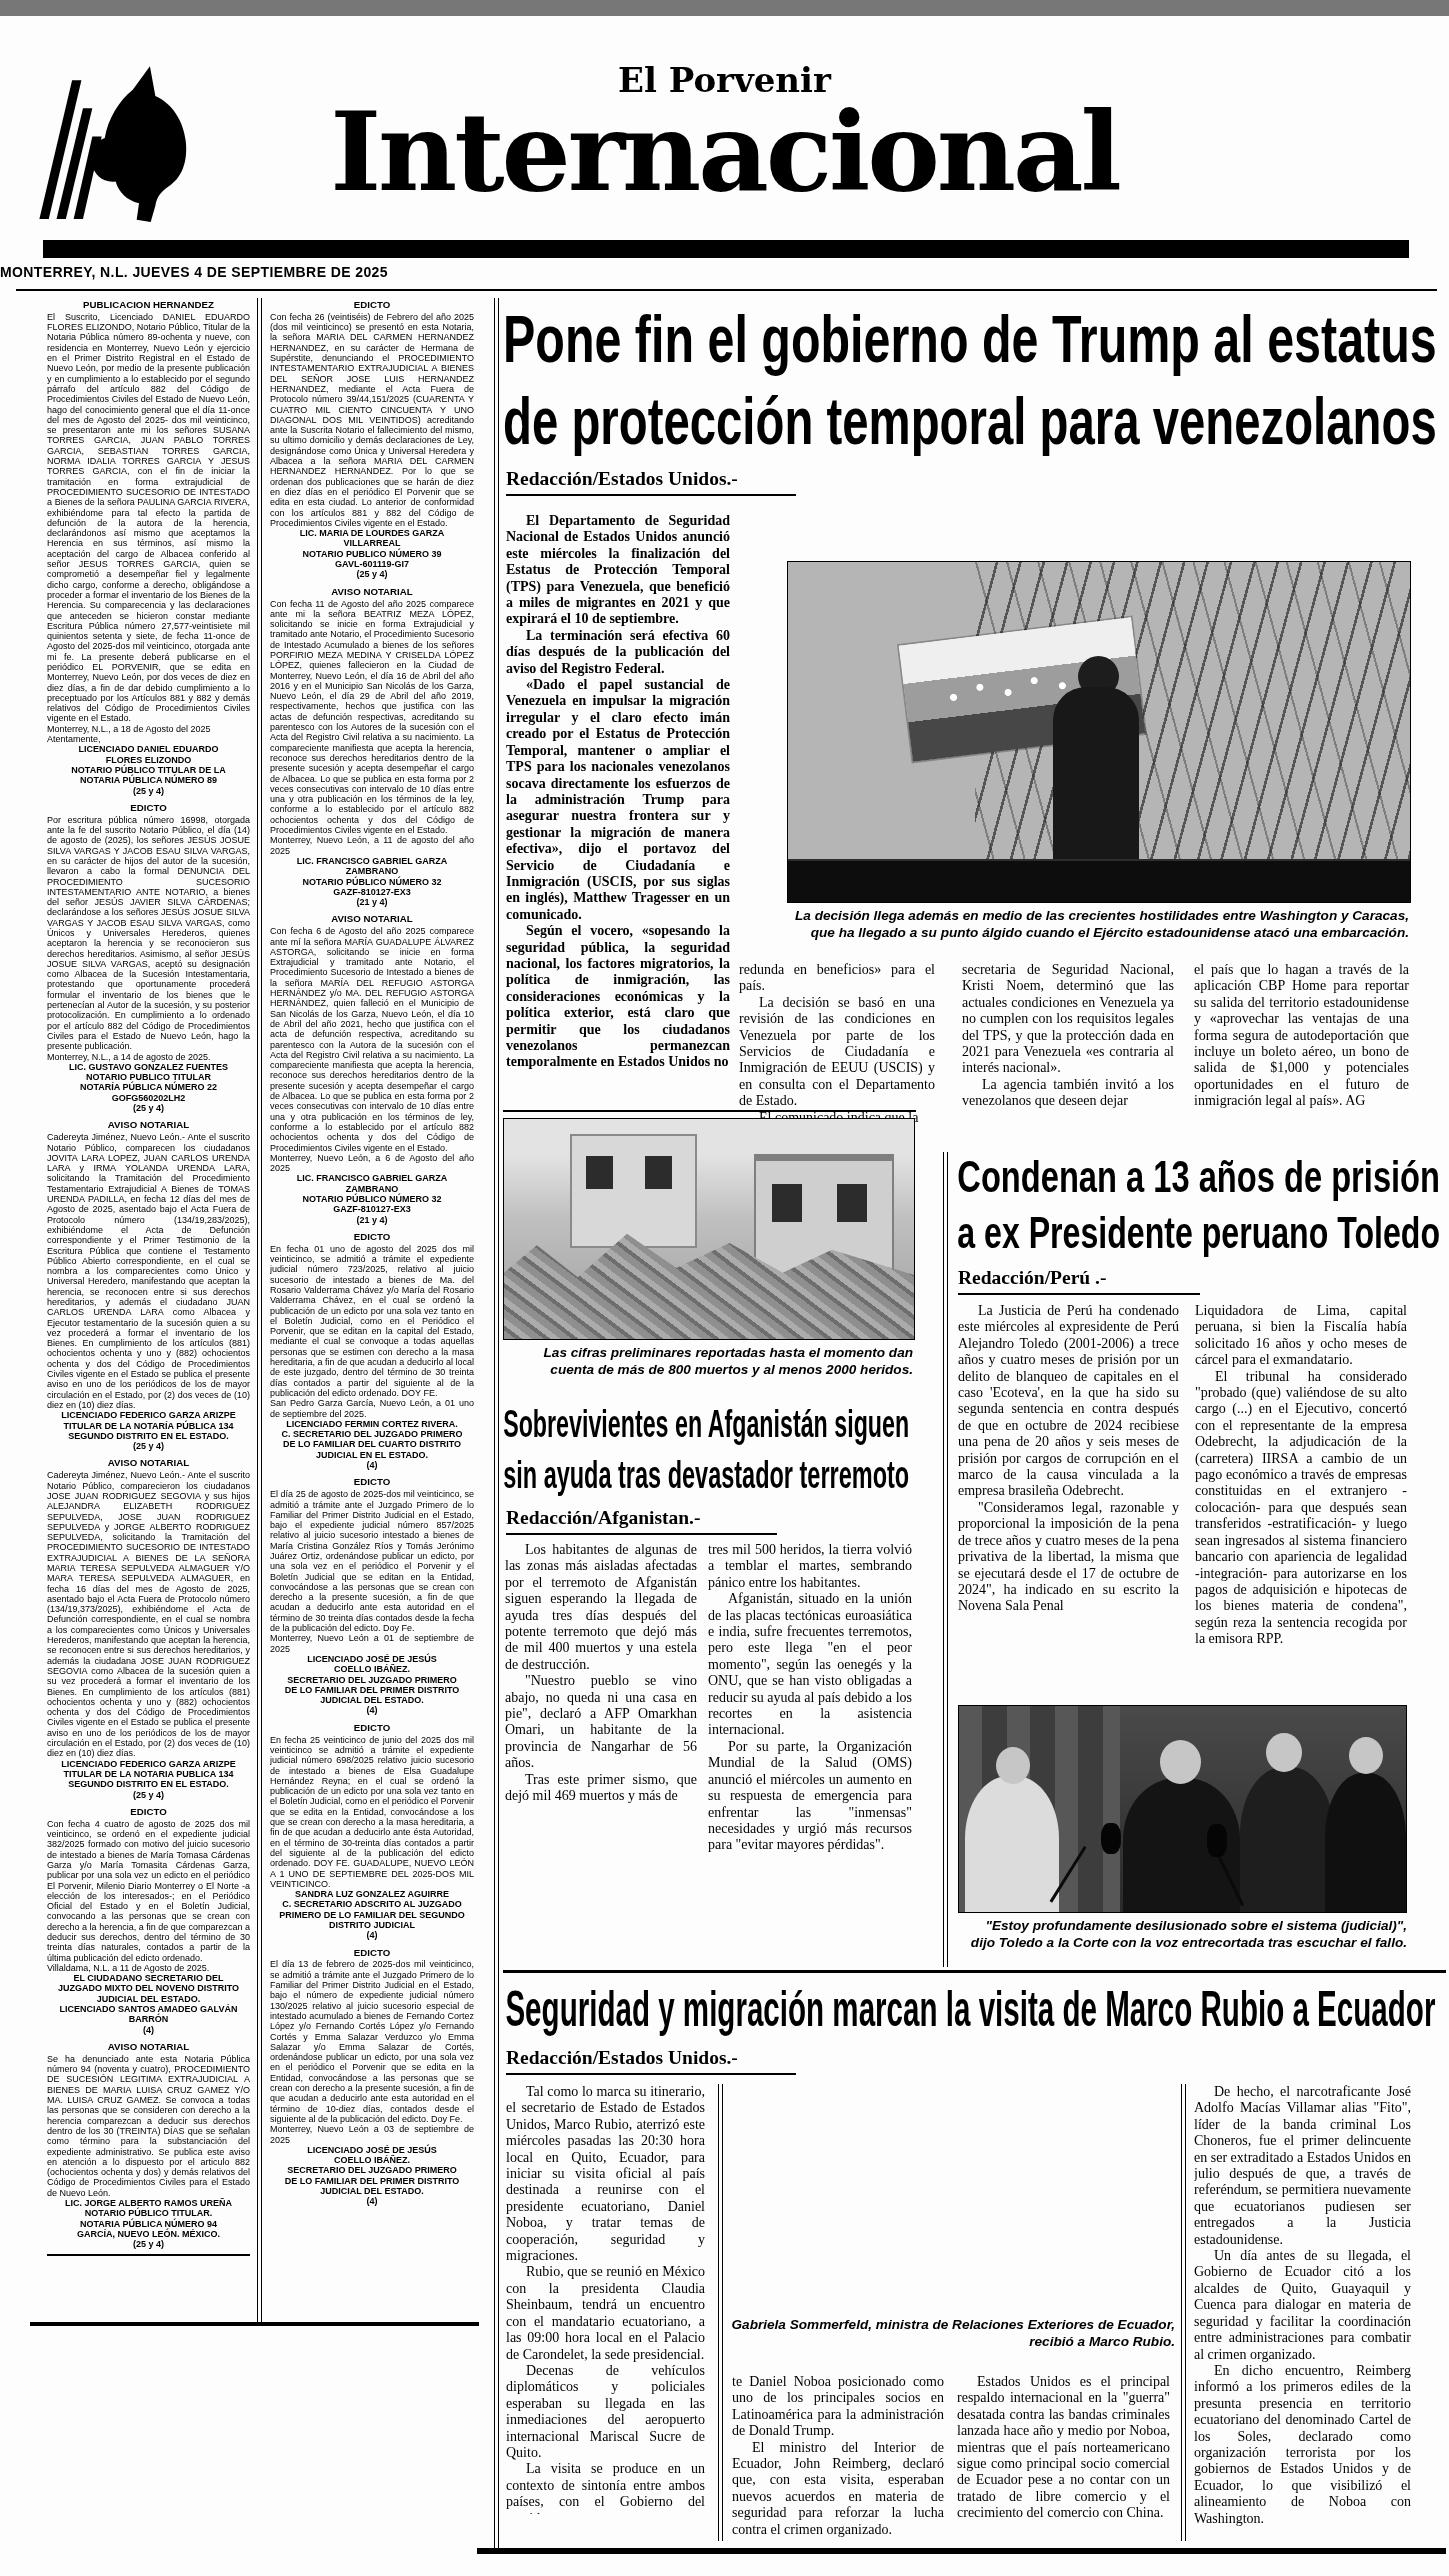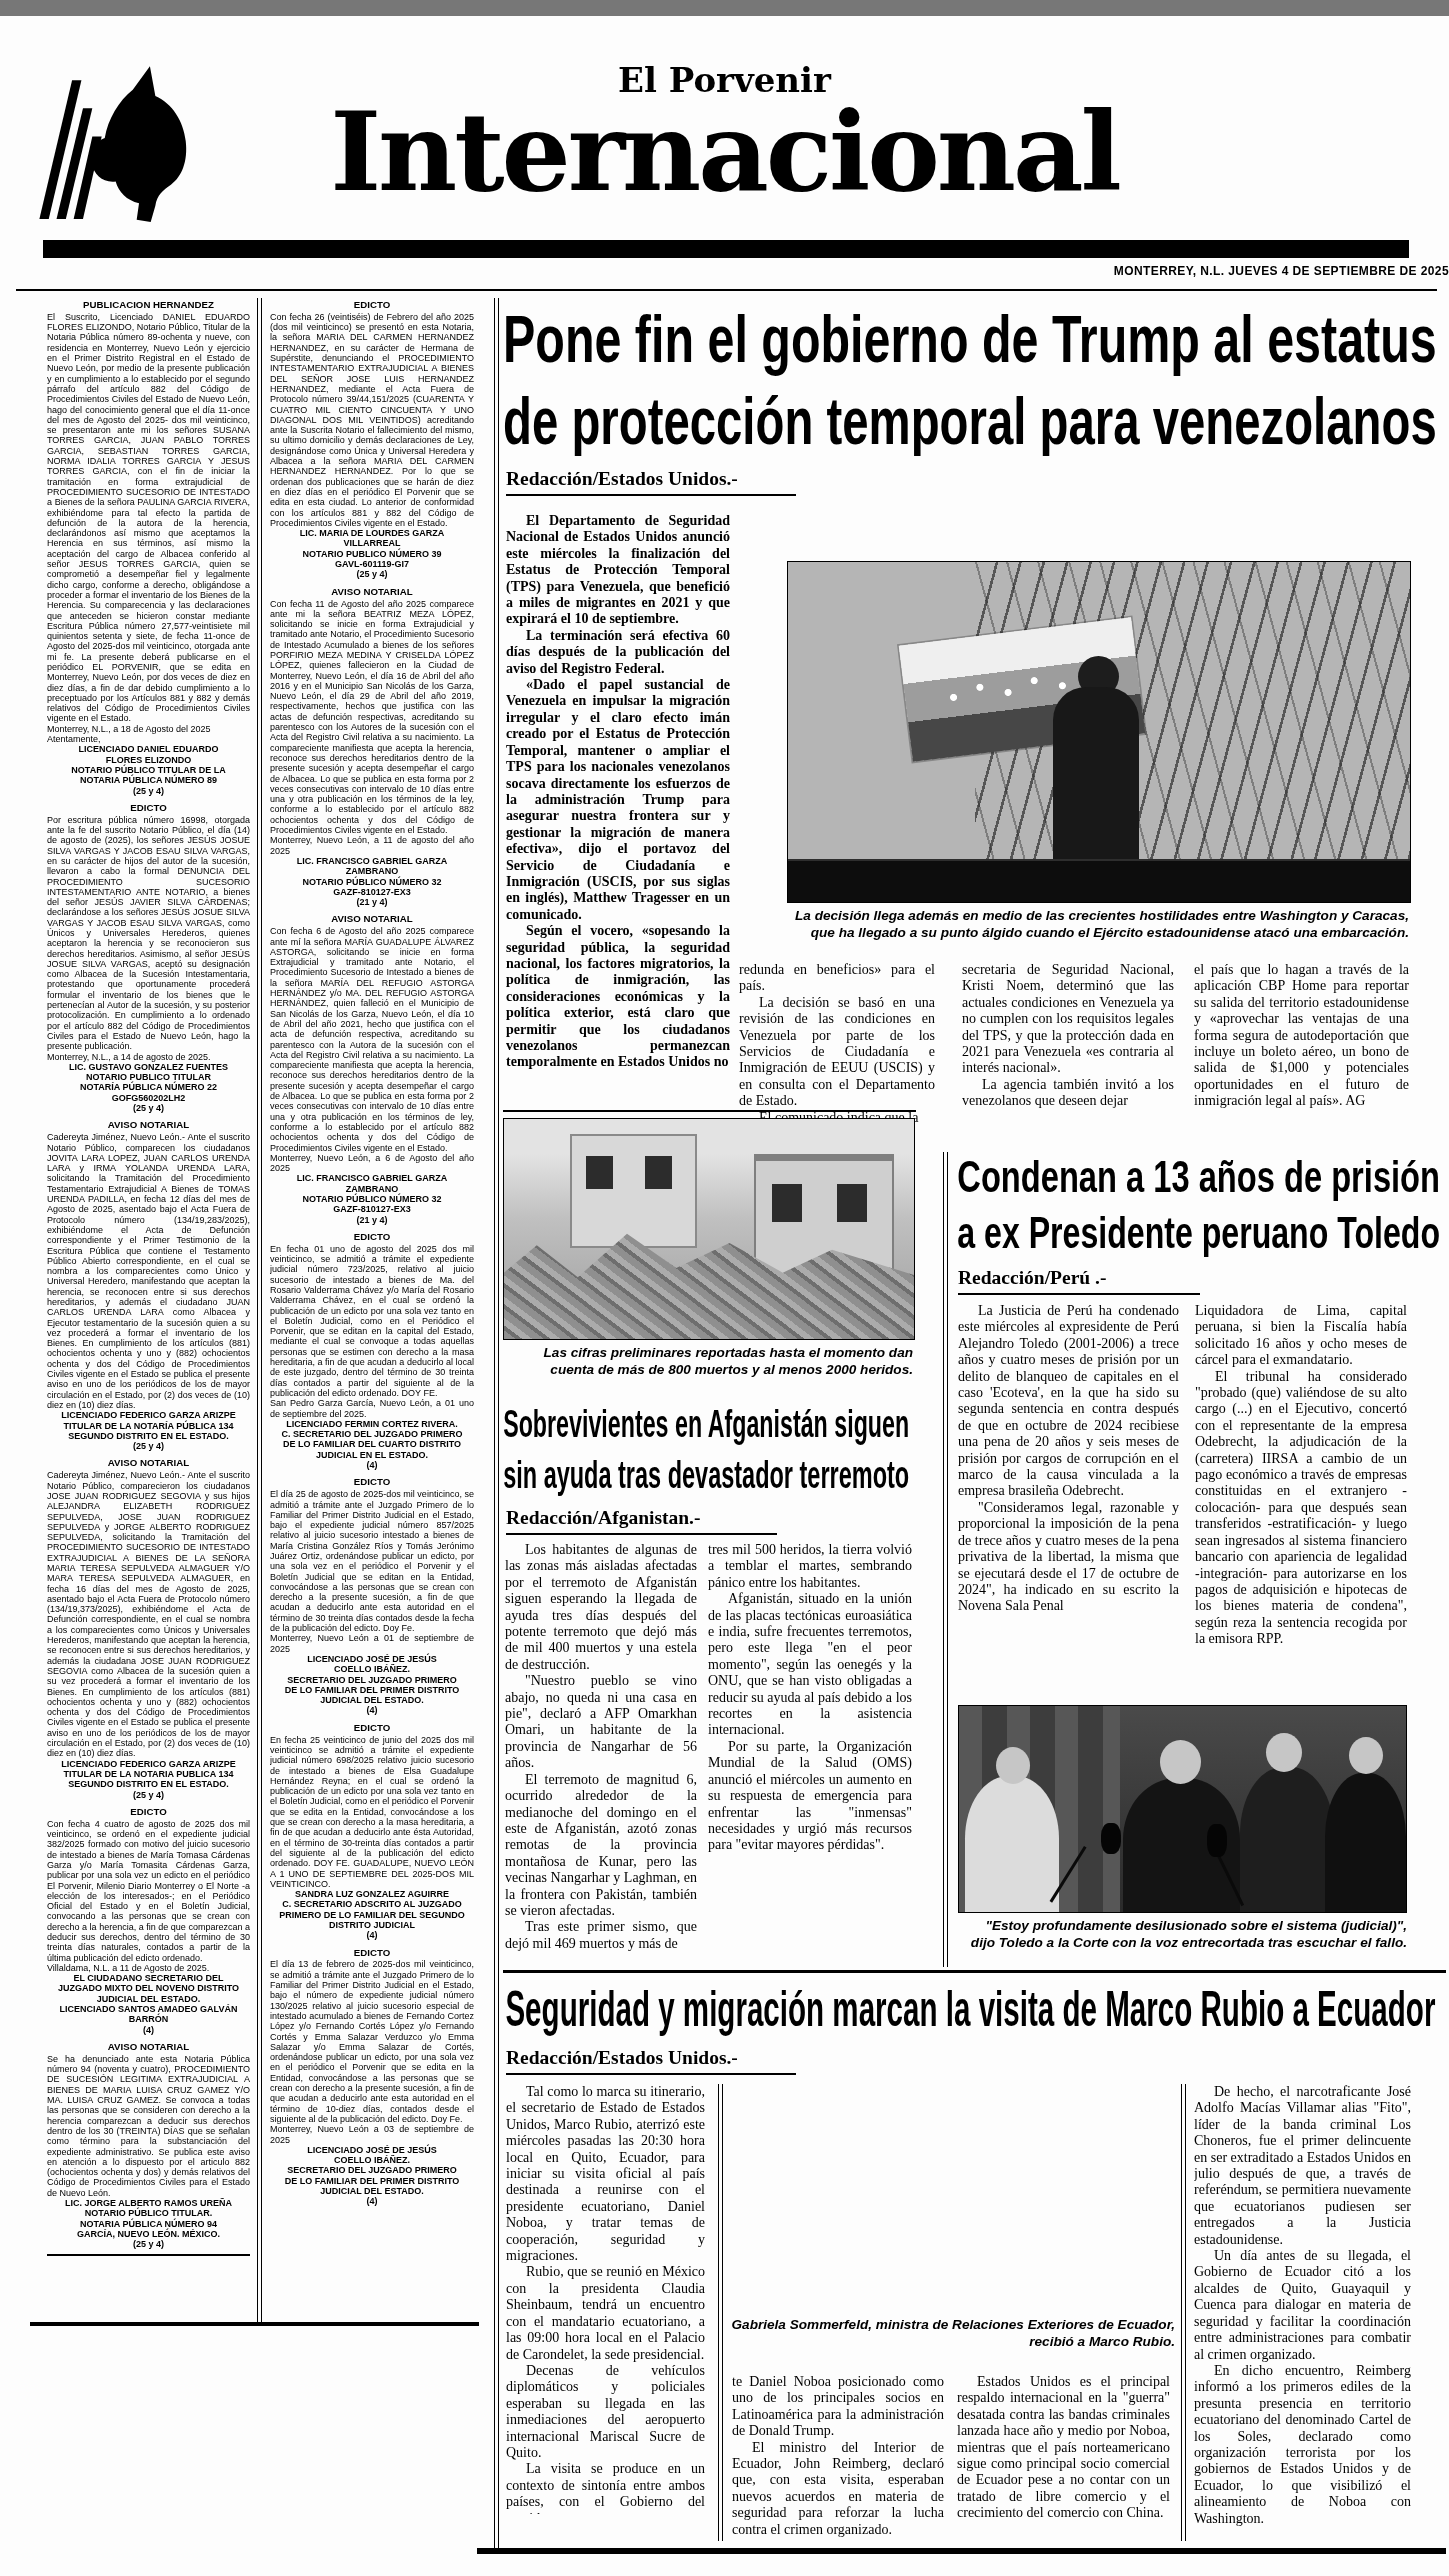--- a/index.html
+++ b/index.html
@@ -4,22 +4,22 @@
 <style>
   html,body{margin:0;padding:0;background:#777;}
   #page{position:relative;width:1449px;height:2576px;background:#fdfdfd;margin:16px auto;overflow:hidden;
         font-family:"Liberation Sans",sans-serif;color:#000;}
   
   .kicker{position:absolute;left:0;top:44px;width:1449px;text-align:center;
           font-family:"DejaVu Serif",serif;font-weight:bold;font-size:34px;}
   .paper-title{position:absolute;left:0;top:72px;width:1449px;text-align:center;
           font-family:"DejaVu Serif",serif;font-weight:bold;font-size:109px;letter-spacing:-3.1px;}
   .masthead-bar{position:absolute;left:43px;top:224px;width:1366px;height:18px;background:#000;}
-  .dateline{position:absolute;left:0;top:248px;width:1449px;text-align:right;
-          font-weight:bold;font-size:12px;letter-spacing:0.4px;}
+  .dateline{position:absolute;left:0;top:248px;width:1449px;text-align:left;
+          font-weight:bold;font-size:14px;letter-spacing:0.4px;}
   .hrule{position:absolute;background:#000;}
   
   .vrule{position:absolute;width:3.1px;border-left:1.6px solid #000;border-right:1.6px solid #000;}
   
   .legal-col{position:absolute;overflow:hidden;font-size:9px;line-height:10.3px;text-align:justify;}
   .notice{margin-bottom:7px;}
   .notice-title{text-align:center;font-weight:bold;font-size:9.7px;margin:0 0 1.6px 0;}
   .notice-body{white-space:pre-line;}
   .notice-sig p{margin:0;text-align:center;font-weight:bold;}
   
@@ -306,21 +306,20 @@
   </div>
   <div class="photo-caption" style="left:503px;top:1328px;width:410px;">Las cifras preliminares reportadas hasta el momento dan cuenta de más de 800 muertos y al menos 2000 heridos.</div>
   <svg class="hl-svg" style="left:503px;top:1385px;" width="411" height="98" viewBox="0 0 528 126">
     <text class="hl" x="0" y="46" font-size="50" textLength="522" lengthAdjust="spacingAndGlyphs">Sobrevivientes en Afganistán siguen</text>
     <text class="hl" x="0" y="112" font-size="50" textLength="522" lengthAdjust="spacingAndGlyphs">sin ayuda tras devastador terremoto</text>
   </svg>
   <div class="byline" style="left:506px;top:1491px;width:271px;">Redacción/Afganistan.-</div>
   <div class="bodycol" style="left:505px;top:1526px;width:192px;height:411px;">
       <p>Los habitantes de algunas de las zonas más aisladas afectadas por el terremoto de Afganistán siguen esperando la llegada de ayuda tres días después del potente terremoto que dejó más de mil 400 muertos y una estela de destrucción.</p>
       <p>"Nuestro pueblo se vino abajo, no queda ni una casa en pie", declaró a AFP Omarkhan Omari, un habitante de la provincia de Nangarhar de 56 años.</p>
-      <p>El terremoto de magnitud 6, ocurrido alrededor de la medianoche del domingo en el este de Afganistán, azotó zonas remotas de la provincia montañosa de Kunar, pero las vecinas Nangarhar y Laghman, en la frontera con Pakistán, también se vieron afectadas.</p>
       <p>Tras este primer sismo, que dejó mil 469 muertos y más de</p>
     </div>
   <div class="bodycol cont" style="left:708px;top:1526px;width:204px;height:427px;">
       <p>tres mil 500 heridos, la tierra volvió a temblar el martes, sembrando pánico entre los habitantes.</p>
       <p>Afganistán, situado en la unión de las placas tectónicas euroasiática e india, sufre frecuentes terremotos, pero este llega "en el peor momento", según las oenegés y la ONU, que se han visto obligadas a reducir su ayuda al país debido a los recortes en la asistencia internacional.</p>
       <p>Por su parte, la Organización Mundial de la Salud (OMS) anunció el miércoles un aumento en su respuesta de emergencia para enfrentar las "inmensas" necesidades y urgió más recursos para "evitar mayores pérdidas".</p>
     </div>
 
   <div class="vrule" style="left:943px;top:1136px;height:815px;"></div>
   <svg class="hl-svg" style="left:957px;top:1134px;" width="488" height="109" viewBox="0 0 626 140">

